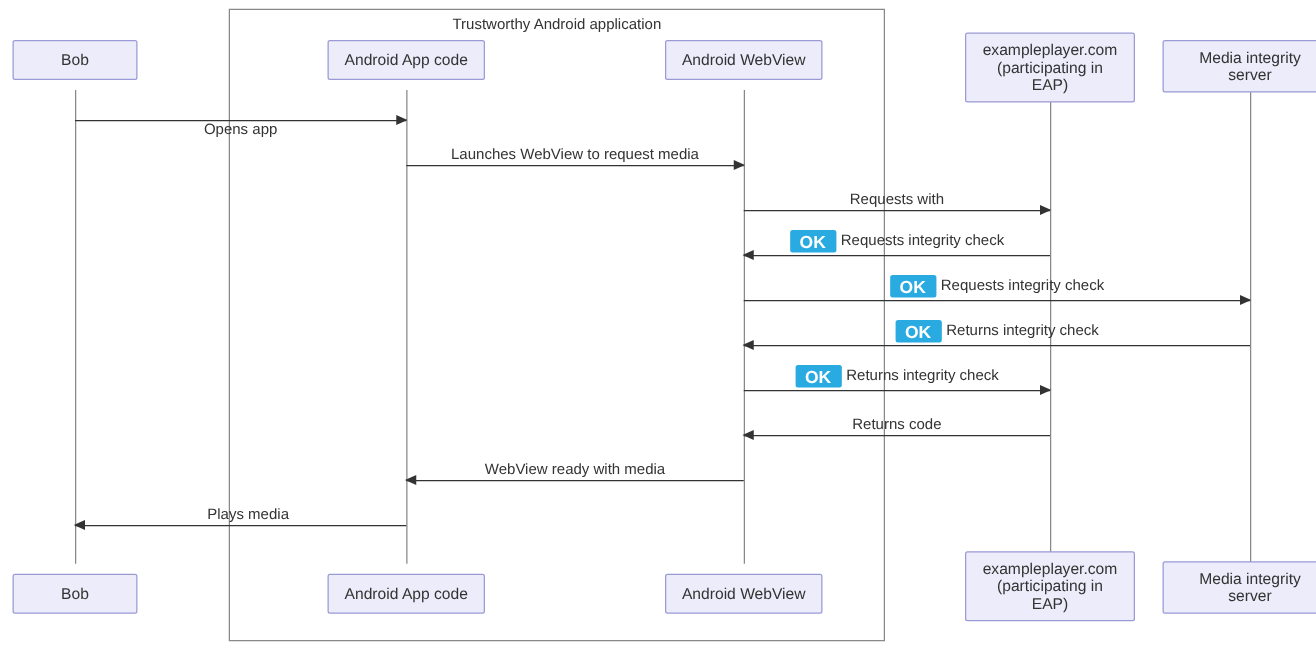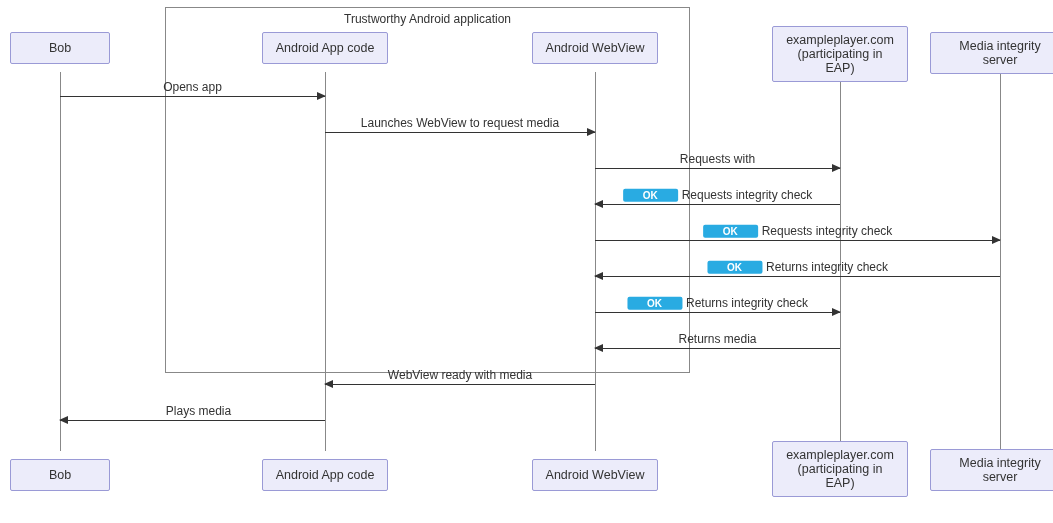--- a/index.html
+++ b/index.html
@@ -76,32 +76,32 @@
     top: -4px;
     width: 0; height: 0;
     border-top: 4.5px solid transparent;
     border-bottom: 4.5px solid transparent;
     border-right: 9px solid #333;
   }
   .badge {
     display: inline-block;
     background: #29abe2;
     color: #fff;
-    font-size: 10px;
+    font-size: 14px;
     font-weight: bold;
-    padding: 1px 20px;
+    padding: 1px 8px;
     border-radius: 2px;
     margin-right: 4px;
     vertical-align: middle;
   }
 </style>
 </head>
 <body>
 
-<div class="group-box" style="left:165px; top:7px; width:525px; height:366px;text-align:right;">
+<div class="group-box" style="left:183px; top:7px; width:525px; height:506px;text-align:right;">
   <div class="group-title">Trustworthy Android application</div>
 </div>
 
 <div class="lifeline" style="left:60px;"></div>
 <div class="lifeline" style="left:325px;"></div>
 <div class="lifeline" style="left:595px;"></div>
 <div class="lifeline" style="left:840px;"></div>
 <div class="lifeline" style="left:1000px;"></div>
 
 <div class="participant-box" style="left:10px; top:32px; width:100px;">
@@ -133,21 +133,21 @@
 <div class="participant-box" style="left:772px; bottom:26px; width:136px; white-space:pre-line;">
   <span>exampleplayer.com
 (participating in EAP)</span>
 </div>
 <div class="participant-box" style="left:930px; bottom:32px; width:140px;">
   <span>Media integrity server</span>
 </div>
 
 <div class="arrow" style="left:60px; width:265px; top:96px;">
   <div class="arrow-head-right"></div>
-  <div class="arrow-label" style="left:50%; transform:translate(-50%,-100%);">Opens app</div>
+  <div class="arrow-label" style="left:50%; transform:translate(-50%,-100%);margin-top:16px;">Opens app</div>
 </div>
 
 <div class="arrow" style="left:325px; width:270px; top:132px;">
   <div class="arrow-head-right"></div>
   <div class="arrow-label" style="left:50%; transform:translate(-50%,-100%);text-align:right;">Launches WebView to request media</div>
 </div>
 
 <div class="arrow" style="left:595px; width:245px; top:168px;">
   <div class="arrow-head-right"></div>
   <div class="arrow-label" style="left:50%; transform:translate(-50%,-100%);">Requests with</div>
@@ -176,21 +176,21 @@
 
 <div class="arrow" style="left:595px; width:245px; top:312px;">
   <div class="arrow-head-right"></div>
   <div class="arrow-label" style="left:50%; transform:translate(-50%,-100%);">
     <span class="badge">OK</span><span>Returns integrity check</span>
   </div>
 </div>
 
 <div class="arrow" style="left:595px; width:245px; top:348px;">
   <div class="arrow-head-left"></div>
-  <div class="arrow-label" style="left:50%; transform:translate(-50%,-100%);">Returns media</div>
+  <div class="arrow-label" style="left:50%; transform:translate(-50%,-100%);">Returns code</div>
 </div>
 
 <div class="arrow" style="left:325px; width:270px; top:384px;">
   <div class="arrow-head-left"></div>
   <div class="arrow-label" style="left:50%; transform:translate(-50%,-100%);">WebView ready with media</div>
 </div>
 
 <div class="arrow" style="left:60px; width:265px; top:420px;">
   <div class="arrow-head-left"></div>
   <div class="arrow-label" style="left:50%; transform:translate(-50%,-100%);padding-left:12px;">Plays media</div>

